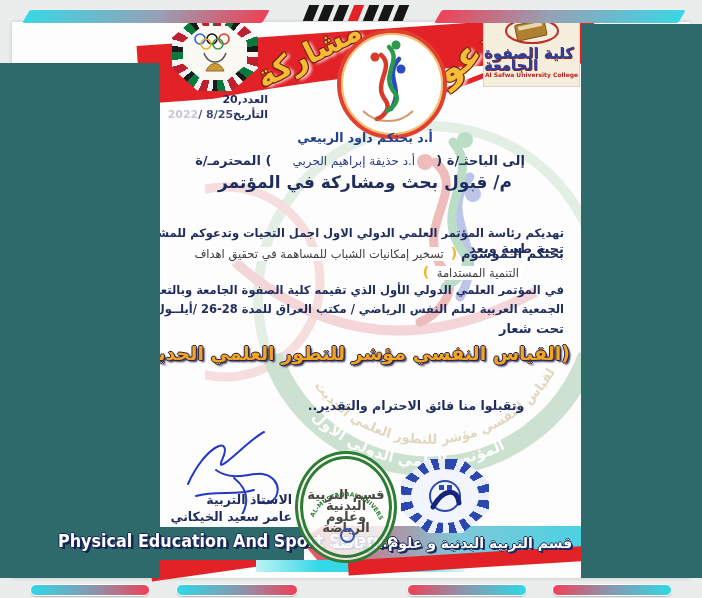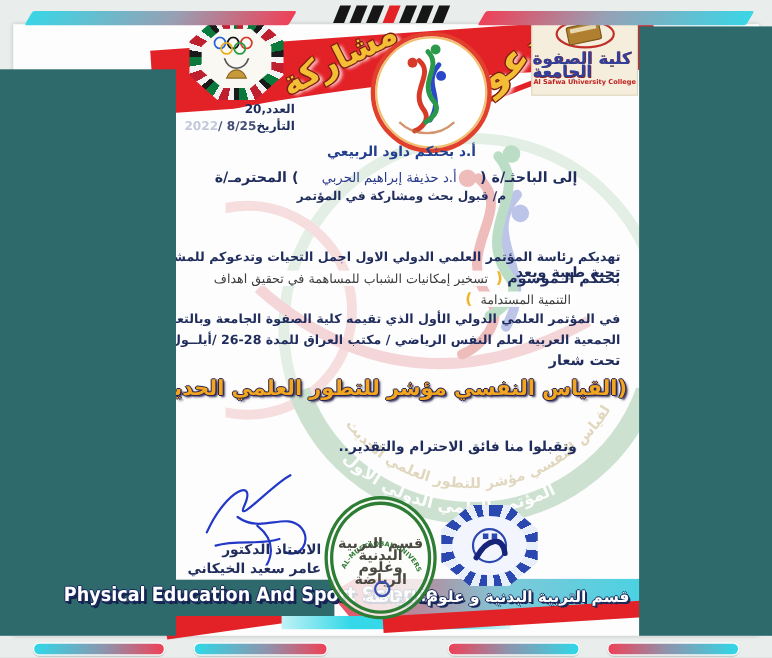--- a/index.html
+++ b/index.html
@@ -54,21 +54,21 @@
   .navy{color:#1f2c5c;}
   .meta{left:150px;top:92px;width:118px;z-index:5;font-size:11px;font-weight:bold;}
   .meta .row{display:flex;justify-content:flex-end;align-items:baseline;line-height:15px;}
   .meta .lite{color:#c3c9da;}
   .meta .mid{color:#454f75;}
 
   .chair-name{left:170px;top:130px;width:390px;text-align:center;font-size:12.5px;font-weight:bold;color:#23408f;z-index:5;}
   .to-line{left:140px;top:150px;width:440px;text-align:center;z-index:5;white-space:nowrap;}
   .to-line .seg{font-size:13px;font-weight:bold;color:#1f2c5c;}
   .to-line .rname{font-size:12px;color:#2a3a8a;padding:0 16px;}
-  .subject{left:170px;top:172px;width:390px;text-align:center;font-size:11px;font-weight:bold;color:#1f2c5c;z-index:5;}
+  .subject{left:170px;top:172px;width:390px;text-align:center;font-size:17px;font-weight:bold;color:#1f2c5c;z-index:5;}
 
   .b-line{left:166px;width:398px;text-align:right;color:#1f2c5c;font-weight:bold;font-size:13px;white-space:nowrap;z-index:5;}
   .b-line.tight{font-size:11.5px;letter-spacing:-.2px;}
   .paren{color:#f0b429;font-size:14px;font-weight:bold;}
   .rtitle{font-weight:normal;font-size:11.5px;color:#3c3c3c;background:rgba(255,255,255,.92);padding:0 3px;}
 
   .slogan{left:150px;top:342px;width:420px;text-align:center;font-size:19px;font-weight:bold;color:#f2a51f;z-index:5;white-space:nowrap;
     text-shadow:1px 0 #2a2450,-1px 0 #2a2450,0 1px #2a2450,0 -1px #2a2450,2px 2px 2px #2a2450;}
   .closing{left:306px;top:398px;width:220px;text-align:center;font-size:12.5px;font-weight:bold;color:#1f2c5c;z-index:5;white-space:nowrap;}
 
@@ -223,21 +223,21 @@
 
   <svg class="abs sig-svg" viewBox="0 0 140 88">
     <g fill="none" stroke="#2438c8" stroke-width="2" stroke-linecap="round">
       <path d="M 12,58 C 30,18 58,8 46,34 C 38,52 72,14 88,6"></path>
       <path d="M 40,44 C 62,60 84,38 98,54 C 108,66 96,82 84,76"></path>
       <path d="M 58,52 C 76,66 72,84 60,96"></path>
       <path d="M 20,70 C 40,64 60,70 78,64"></path>
     </g>
   </svg>
   <div class="abs sig-name" dir="rtl">
-    <div>الاستاذ الدكتور</div>
+    <div>الاستاذ التربية</div>
     <div>عامر سعيد الخيكاني</div>
   </div>
 
   <div class="abs teal left"></div>
   <div class="abs teal right"></div>
   <div class="abs teal botleft"></div>
 
   <div class="abs footer-band"></div>
   <div class="abs stripe-red-br"></div>
   <div class="abs stripe-red-bl"></div>

